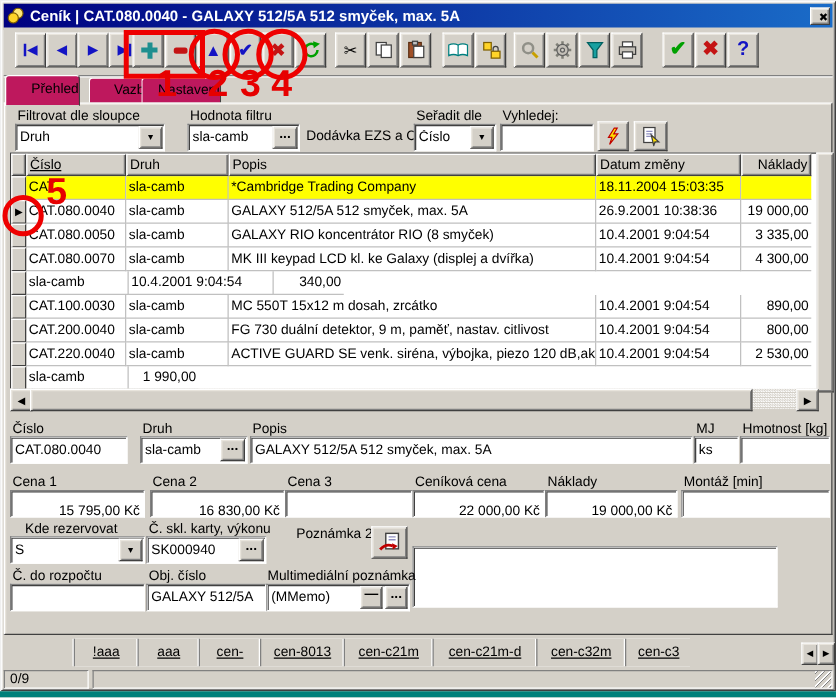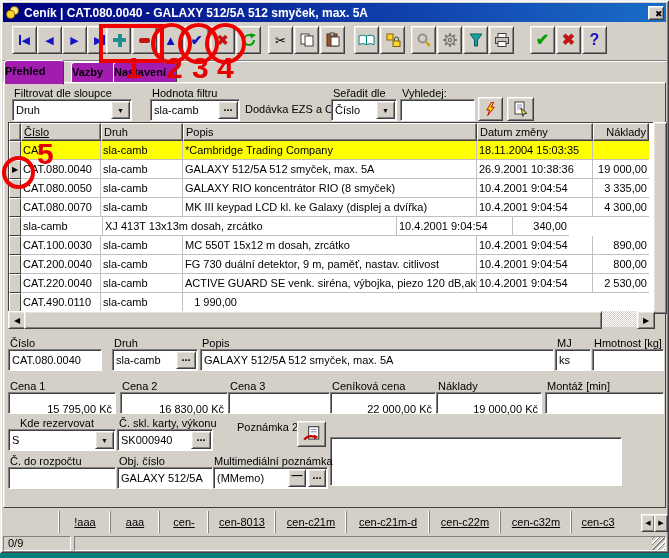--- a/index.html
+++ b/index.html
@@ -29,22 +29,22 @@
   .tbtn{position:absolute;top:3px;width:25px;height:28px;display:flex;align-items:center;justify-content:center;gap:1px;}
   .navg{color:#1313c4;font-size:11px;line-height:1;}
   .navbar{width:3px;height:10px;background:#1313c4;}
   .plus-icon{position:relative;width:13px;height:13px;}
   .plus-icon::before{content:"";position:absolute;left:0;top:4.5px;width:13px;height:4px;background:#1f8f8f;}
   .plus-icon::after{content:"";position:absolute;left:4.5px;top:0;width:4px;height:13px;background:#1f8f8f;}
   .minus-icon{width:14px;height:5px;background:#c41414;border-radius:2px;}
   .blue{color:#1313c4;} .red{color:#c41414;} .green{color:#00a000;}
   .big{font-size:14px;font-weight:bold;line-height:1;}
   
-  .tab{position:absolute;top:62px;height:20px;background:#a21caf;border:1px solid;border-color:#fff #404040 #d4d0c8 #fff;
-       border-radius:3px 3px 0 0;text-align:left;line-height:19px;font-weight:bold;}
+  .tab{position:absolute;top:62px;height:20px;background:#be185d;border:1px solid;border-color:#fff #404040 #d4d0c8 #fff;
+       border-radius:3px 3px 0 0;text-align:right;line-height:19px;}
   .tab.active{top:60px;height:23px;z-index:3;line-height:21px;}
   .page{position:absolute;left:3px;top:82px;right:3px;height:424px;background:#d4d0c8;
         border:1px solid;border-color:#fff #404040 #404040 #fff;box-shadow:inset 1px 1px 0 #e8e4dc;}
   
   .tbl{position:absolute;left:8px;top:122px;width:644px;background:#fff;border:1px solid #404040;}
   .trow{display:flex;height:19px;}
   .trow.hdr{height:18px;}
   .tc{box-sizing:border-box;border-right:1px solid #c0c0c0;border-bottom:1px solid #c0c0c0;
       padding:0 2px;white-space:nowrap;overflow:hidden;display:flex;align-items:center;}
   .hdr .tc{background:#d4d0c8;border:1px solid;border-color:#fff #404040 #404040 #fff;box-shadow:inset -1px -1px 0 #808080;}
@@ -320,21 +320,20 @@
       <div class="tc c-sel"></div>
       <div class="tc c1">CAT.080.0070</div>
       <div class="tc c2">sla-camb</div>
       <div class="tc c3">MK III keypad LCD kl. ke Galaxy (displej a dvířka)</div>
       <div class="tc c4">10.4.2001 9:04:54</div>
       <div class="tc c5">4 300,00</div>
     </div>
     <div class="trow">
       <div class="tc c-sel"></div>
       <div class="tc c2">sla-camb</div>
-      <div class="tc c3">XJ 413T 13x13m dosah, zrcátko</div>
       <div class="tc c4">10.4.2001 9:04:54</div>
       <div class="tc c5">340,00</div>
     </div>
     <div class="trow">
       <div class="tc c-sel"></div>
       <div class="tc c1">CAT.100.0030</div>
       <div class="tc c2">sla-camb</div>
       <div class="tc c3">MC 550T 15x12 m dosah, zrcátko</div>
       <div class="tc c4">10.4.2001 9:04:54</div>
       <div class="tc c5">890,00</div>
@@ -350,21 +349,20 @@
     <div class="trow">
       <div class="tc c-sel"></div>
       <div class="tc c1">CAT.220.0040</div>
       <div class="tc c2">sla-camb</div>
       <div class="tc c3">ACTIVE GUARD SE venk. siréna, výbojka, piezo 120 dB,aku</div>
       <div class="tc c4">10.4.2001 9:04:54</div>
       <div class="tc c5">2 530,00</div>
     </div>
     <div class="trow">
       <div class="tc c-sel"></div>
-      <div class="tc c1">CAT.490.0110</div>
       <div class="tc c2">sla-camb</div>
       <div class="tc c5">1 990,00</div>
     </div>
   </div>
   <div class="vscroll raised"></div>
   <div class="hscroll">
     <span class="sbtn raised" style="left:0">
           <span>◀</span>
         </span>
     <span class="hthumb raised"></span>
@@ -462,21 +460,20 @@
   </div>
 
   <div class="btabs">
     <span class="bt-spacer"></span>
     <span class="btab" style="width:50px">!aaa</span>
     <span class="btab" style="width:48px">aaa</span>
     <span class="btab" style="width:48px">cen-</span>
     <span class="btab" style="width:66px">cen-8013</span>
     <span class="btab" style="width:70px">cen-c21m</span>
     <span class="btab" style="width:82px">cen-c21m-d</span>
-    <span class="btab" style="width:70px">cen-c22m</span>
     <span class="btab" style="width:70px">cen-c32m</span>
     <span class="btab" style="width:52px">cen-c3</span>
     <span class="btab-scroll raised" style="left:638px">
           <span>◀</span>
         </span>
     <span class="btab-scroll raised" style="left:651px">
           <span>▶</span>
         </span>
   </div>
 

